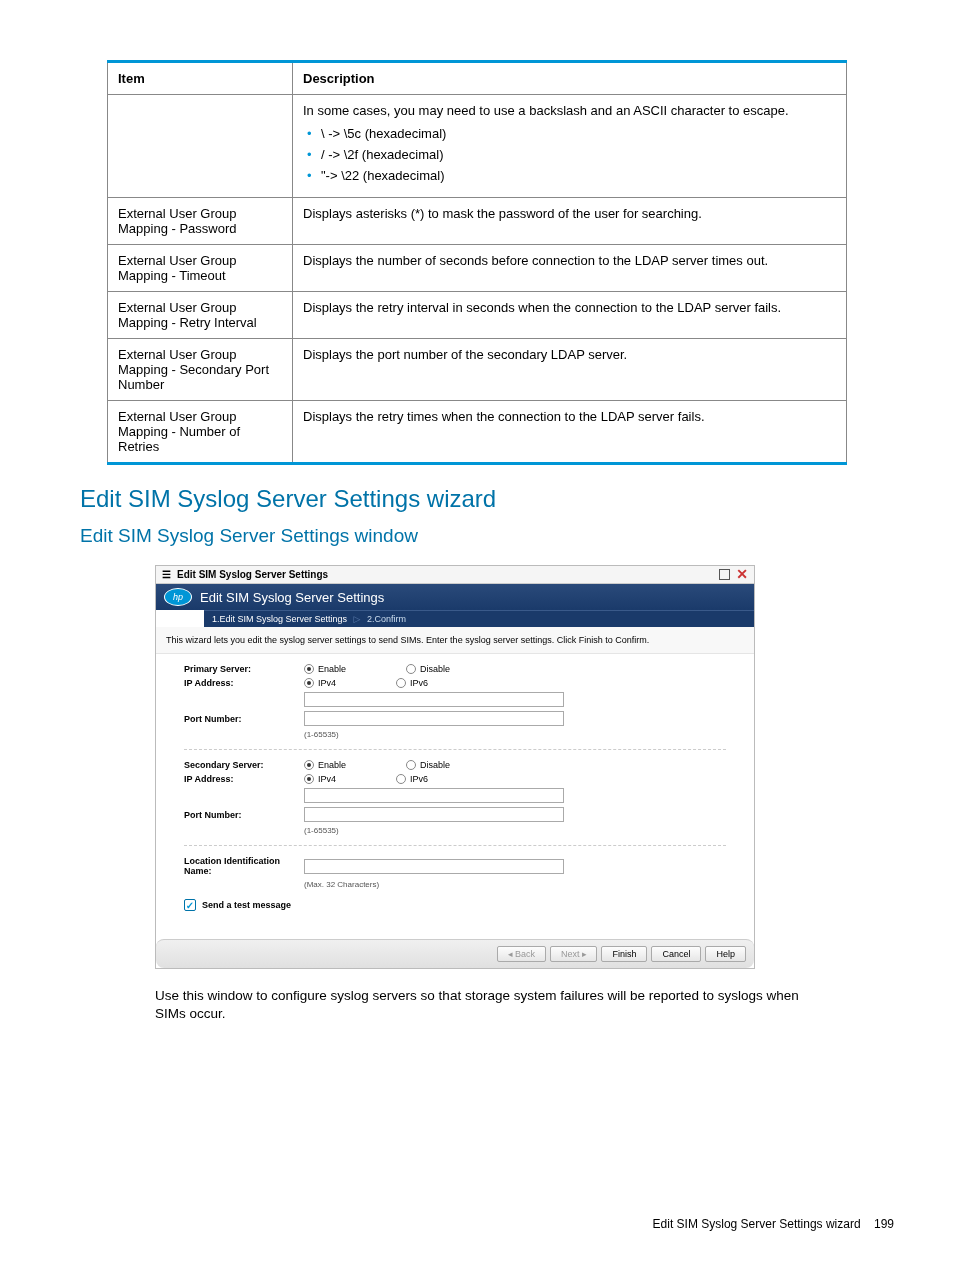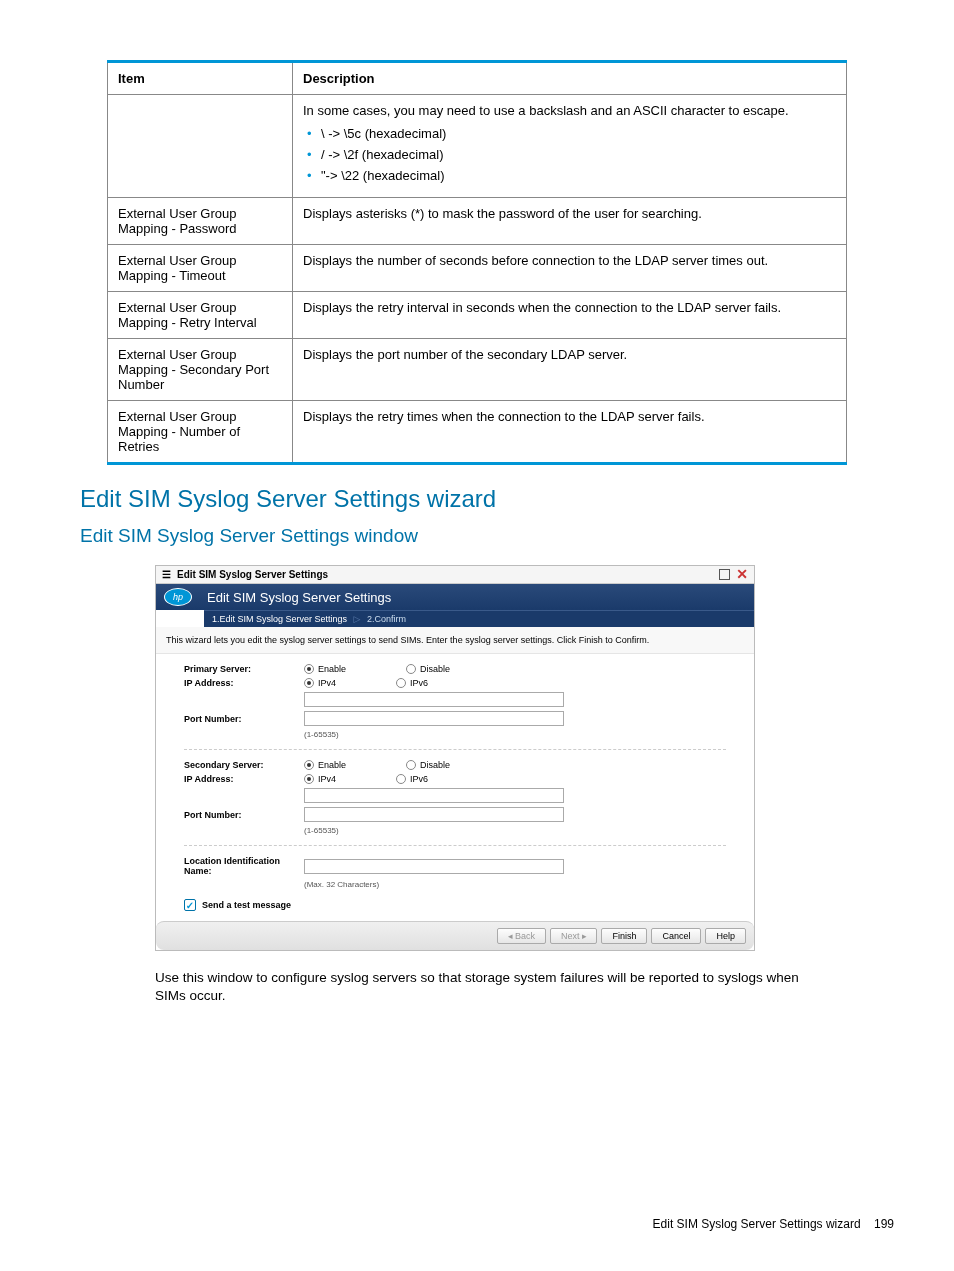--- a/index.html
+++ b/index.html
@@ -90,21 +90,21 @@
     font-size: 13px;
   }
   .hp-logo {
     background: #0096d6;
     color: #fff;
     border-radius: 50%;
     width: 28px; height: 18px;
     font-size: 9px; font-style: italic;
     display: inline-flex;
     align-items: center; justify-content: center;
-    margin-right: 15px;
+    margin-right: 8px;
     border: 1px solid #fff;
   }
   .wiz-steps {
     background: #1a3a6a;
     color: #cde;
     padding: 3px 8px;
     font-size: 9px;
     border-top: 1px solid #3a5a8a;
     margin-left: 48px;
   }
@@ -113,21 +113,21 @@
     color: #5a7aaa;
     margin: 0 4px;
   }
   .wiz-desc {
     background: #f8f8f8;
     padding: 8px 10px;
     font-size: 9px;
     border-bottom: 1px solid #e5e5e5;
   }
   .wiz-body {
-    padding: 10px 28px 10px 28px;
+    padding: 10px 28px 28px 28px;
     background: #fff;
   }
   .field-row {
     display: flex;
     align-items: center;
     margin-bottom: 4px;
     font-size: 9px;
   }
   .field-label {
     width: 120px;

